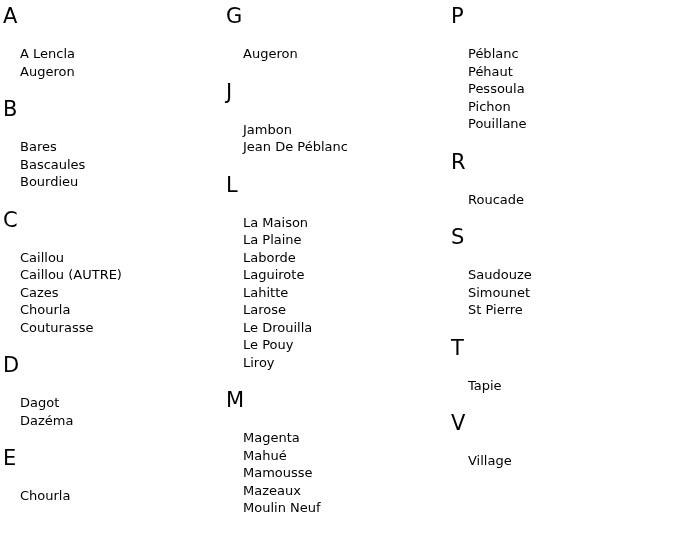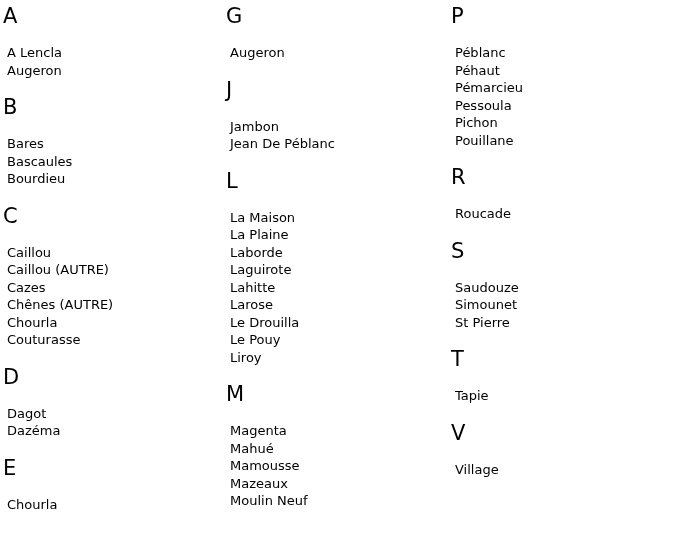--- a/index.html
+++ b/index.html
@@ -26,21 +26,21 @@
   .col-3 { width: 224px; }
   .section + .section { margin-top: 16px; }
   .letter-heading {
     margin: 0 0 16px 0;
     font-size: 21px;
     line-height: 24px;
     font-weight: normal;
     color: #000000;
   }
   ul.items {
-    margin: 4px;
+    margin: 17px;
     padding: 0;
     list-style: none;
   }
   li.item {
     font-size: 13px;
     line-height: 17.5px;
     height: 17.5px;
     white-space: nowrap;
     cursor: pointer;
   }
@@ -65,21 +65,20 @@
         <li class="item">Bascaules</li>
         <li class="item">Bourdieu</li>
       </ul>
     </div>
     <div class="section">
       <h2 class="letter-heading">C</h2>
       <ul class="items">
         <li class="item">Caillou</li>
         <li class="item">Caillou (AUTRE)</li>
         <li class="item">Cazes</li>
-        <li class="item">Chênes (AUTRE)</li>
         <li class="item">Chourla</li>
         <li class="item">Couturasse</li>
       </ul>
     </div>
     <div class="section">
       <h2 class="letter-heading">D</h2>
       <ul class="items">
         <li class="item">Dagot</li>
         <li class="item">Dazéma</li>
       </ul>
@@ -131,21 +130,20 @@
       </ul>
     </div>
   </div>
 
   <div class="col col-3">
     <div class="section">
       <h2 class="letter-heading">P</h2>
       <ul class="items">
         <li class="item">Péblanc</li>
         <li class="item">Péhaut</li>
-        <li class="item">Pémarcieu</li>
         <li class="item">Pessoula</li>
         <li class="item">Pichon</li>
         <li class="item">Pouillane</li>
       </ul>
     </div>
     <div class="section">
       <h2 class="letter-heading">R</h2>
       <ul class="items">
         <li class="item">Roucade</li>
       </ul>

